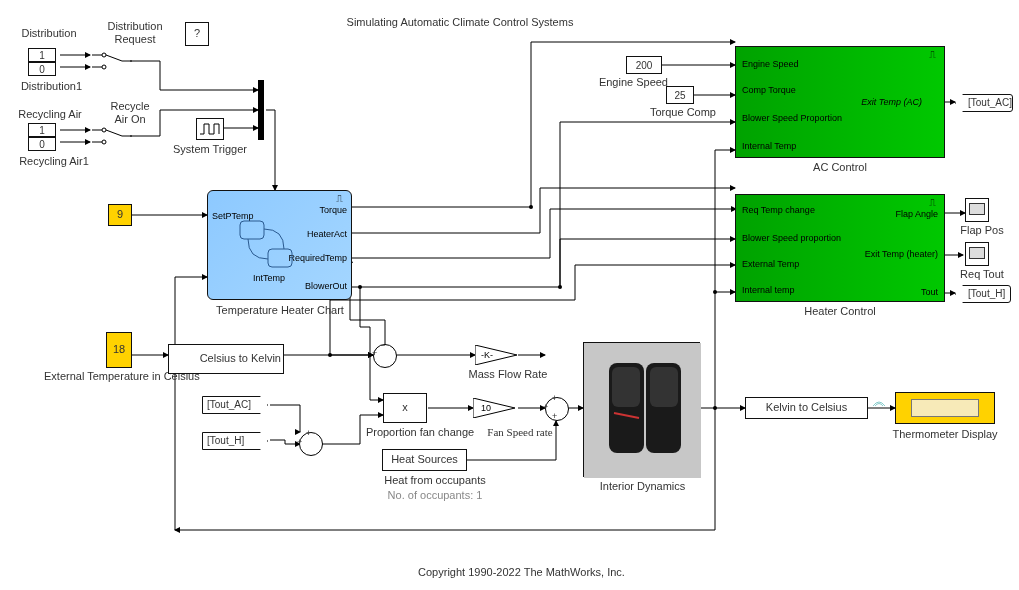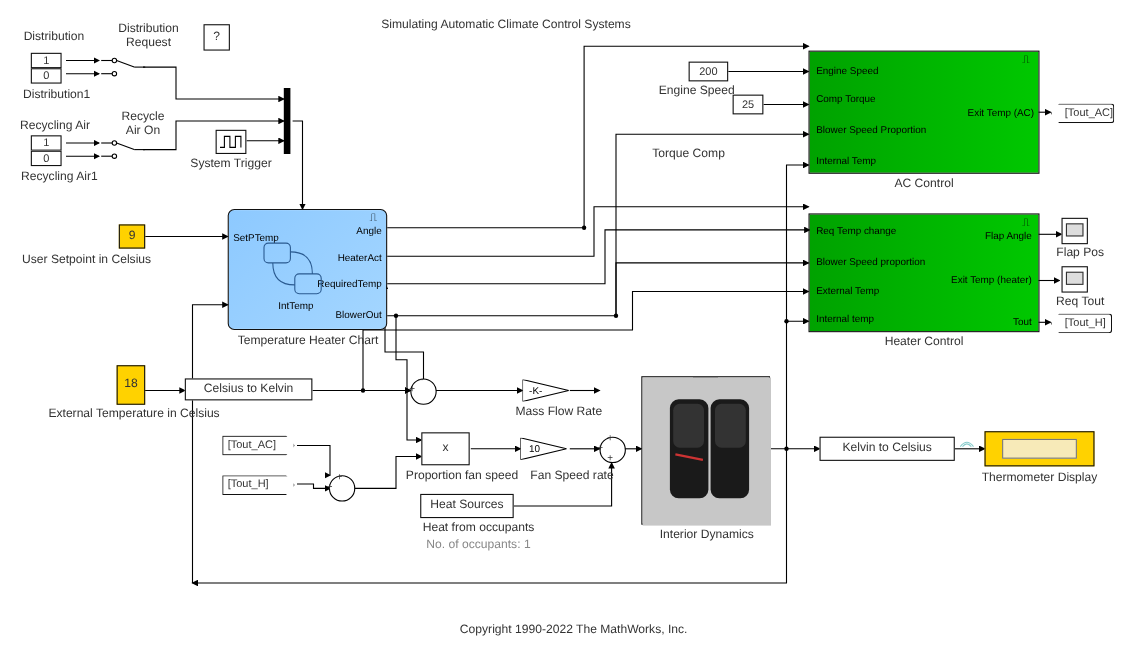--- a/index.html
+++ b/index.html
@@ -300,45 +300,44 @@
         <path d="M1 12 L5 12 L5 2 L10 2 L10 12 L15 12 L15 2 L20 2 L20 12" stroke="#000" fill="none"></path>
       </svg>
   </div>
   <div class="label" style="left:150px;top:143px;width:120px;">System Trigger</div>
 
   <div class="mux" style="left:258px;top:80px;height:60px;"></div>
 
   <div class="block const-yellow" style="left:108px;top:204px;width:24px;height:22px;">
       <span>9</span>
     </div>
-  <div class="label" style="left:20px;top:230px;width:200px;text-align:left;">User Setpoint in Celsius</div>
 
   <div class="block blue-block" style="left:207px;top:190px;width:145px;height:110px;">
     <span class="trigger-glyph">⎍</span>
     <span class="port" style="left:4px;top:20px;">SetPTemp</span>
     <span class="port" style="left:4px;top:82px;padding-left:41px;">IntTemp</span>
-    <span class="port" style="right:4px;top:14px;">Angle</span>
+    <span class="port" style="right:4px;top:14px;">Torque</span>
     <span class="port" style="right:4px;top:38px;">HeaterAct</span>
     <span class="port" style="right:4px;top:62px;">RequiredTemp</span>
     <span class="port" style="right:4px;top:90px;">BlowerOut</span>
     <svg width="60" height="60" style="position:absolute;left:30px;top:28px;">
       <rect x="2" y="2" width="24" height="18" rx="4" fill="none" stroke="#2a5a90"></rect>
       <rect x="30" y="30" width="24" height="18" rx="4" fill="none" stroke="#2a5a90"></rect>
       <path d="M26 10 Q46 10 46 30" fill="none" stroke="#2a5a90" marker-end=""></path>
       <path d="M30 40 Q10 40 10 20" fill="none" stroke="#2a5a90"></path>
     </svg>
   </div>
   <div class="label" style="left:200px;top:304px;width:160px;">Temperature Heater Chart</div>
 
   <div class="block const-yellow" style="left:106px;top:332px;width:26px;height:36px;">
       <span>18</span>
     </div>
   <div class="label" style="left:44px;top:370px;width:190px;text-align:left;">External Temperature in Celsius</div>
 
-  <div class="block" style="left:168px;top:344px;width:116px;height:20px;">
+  <div class="block" style="left:168px;top:344px;width:116px;height:30px;justify-content:flex-end;">
       <span>Celsius to Kelvin</span>
     </div>
 
   <div class="tag tag-in" style="left:202px;top:396px;width:66px;"><span>[Tout_AC]</span></div>
   <div class="tag tag-in" style="left:202px;top:432px;width:66px;"><span>[Tout_H]</span></div>
 
   <div class="sum" style="left:373px;top:344px;">
       <span style="position:absolute;left:-2px;top:3px;font-size:9px;">+</span>
       <span style="position:absolute;left:6px;top:-5px;font-size:9px;">−</span>
     </div>
@@ -356,29 +355,29 @@
     <svg width="44" height="20">
         <polygon points="0,0 42,10 0,20" fill="#fff" stroke="#000"></polygon>
         <text x="6" y="13" font-size="9">-K-</text>
       </svg>
   </div>
   <div class="label" style="left:458px;top:368px;width:100px;">Mass Flow Rate</div>
 
   <div class="block" style="left:383px;top:393px;width:44px;height:30px;">
       <span>x</span>
     </div>
-  <div class="label" style="left:360px;top:426px;width:120px;">Proportion fan speed</div>
+  <div class="label" style="left:360px;top:426px;width:120px;">Proportion fan change</div>
 
   <div style="position:absolute;left:473px;top:398px;">
     <svg width="44" height="20">
         <polygon points="0,0 42,10 0,20" fill="#fff" stroke="#000"></polygon>
         <text x="8" y="13" font-size="9">10</text>
       </svg>
   </div>
-  <div class="label" style="left:470px;top:426px;width:100px;">Fan Speed rate</div>
+  <div class="label" style="left:470px;top:426px;width:100px;font-family:Liberation Serif, serif;">Fan Speed rate</div>
 
   <div class="block" style="left:382px;top:449px;width:85px;height:22px;">
       <span>Heat Sources</span>
     </div>
   <div class="label" style="left:365px;top:474px;width:140px;">Heat from occupants</div>
   <div class="label gray" style="left:365px;top:489px;width:140px;">No. of occupants: 1</div>
 
   <div class="car" style="left:583px;top:342px;width:117px;height:135px;">
     <svg width="117" height="135">
       <rect x="0" y="0" width="117" height="135" fill="#c7c7c7"></rect>
@@ -405,29 +404,29 @@
   </div>
   <div class="label" style="left:885px;top:428px;width:120px;">Thermometer Display</div>
 
   <div class="const-box" style="left:626px;top:56px;width:36px;height:18px;">
       <span>200</span>
     </div>
   <div class="label" style="left:576px;top:76px;width:92px;text-align:right;">Engine Speed</div>
   <div class="const-box" style="left:666px;top:86px;width:28px;height:18px;">
       <span>25</span>
     </div>
-  <div class="label" style="left:580px;top:106px;width:92px;margin-top:28px;">Torque Comp</div>
+  <div class="label" style="left:624px;top:106px;width:92px;text-align:right;">Torque Comp</div>
 
   <div class="block green-block" style="left:735px;top:46px;width:210px;height:112px;">
     <span class="trigger-glyph">⎍</span>
     <span class="port" style="left:6px;top:12px;">Engine Speed</span>
     <span class="port" style="left:6px;top:38px;">Comp Torque</span>
     <span class="port" style="left:6px;top:66px;">Blower Speed Proportion</span>
     <span class="port" style="left:6px;top:94px;">Internal Temp</span>
-    <span class="port" style="right:4px;top:50px;">Exit Temp (AC)</span>
+    <span class="port" style="right:22px;top:50px;font-style:italic;">Exit Temp (AC)</span>
   </div>
   <div class="label" style="left:735px;top:161px;width:210px;">AC Control</div>
 
   <div class="tag tag-out" style="left:955px;top:94px;width:58px;"><span>[Tout_AC]</span></div>
 
   <div class="block green-block" style="left:735px;top:194px;width:210px;height:108px;">
     <span class="trigger-glyph">⎍</span>
     <span class="port" style="left:6px;top:10px;">Req Temp change</span>
     <span class="port" style="left:6px;top:38px;">Blower Speed proportion</span>
     <span class="port" style="left:6px;top:64px;">External Temp</span>

